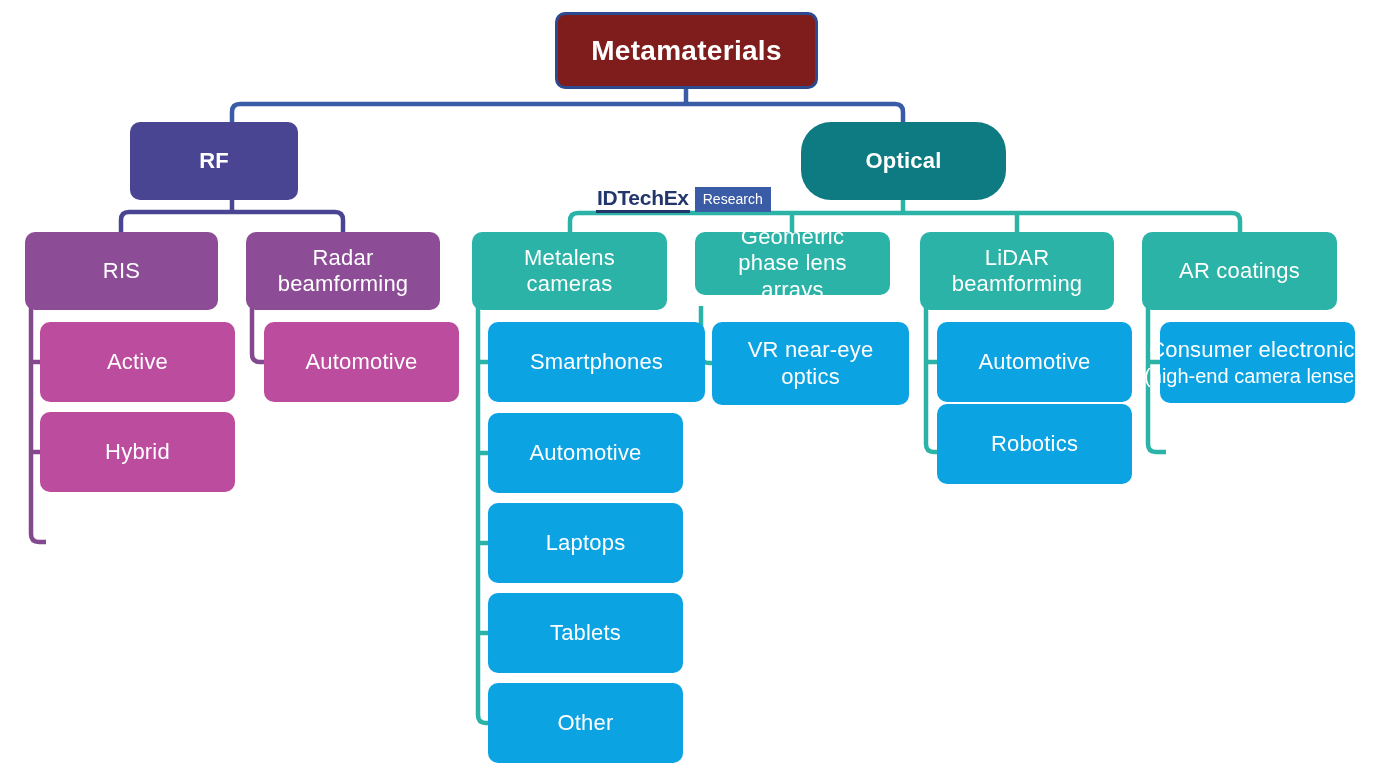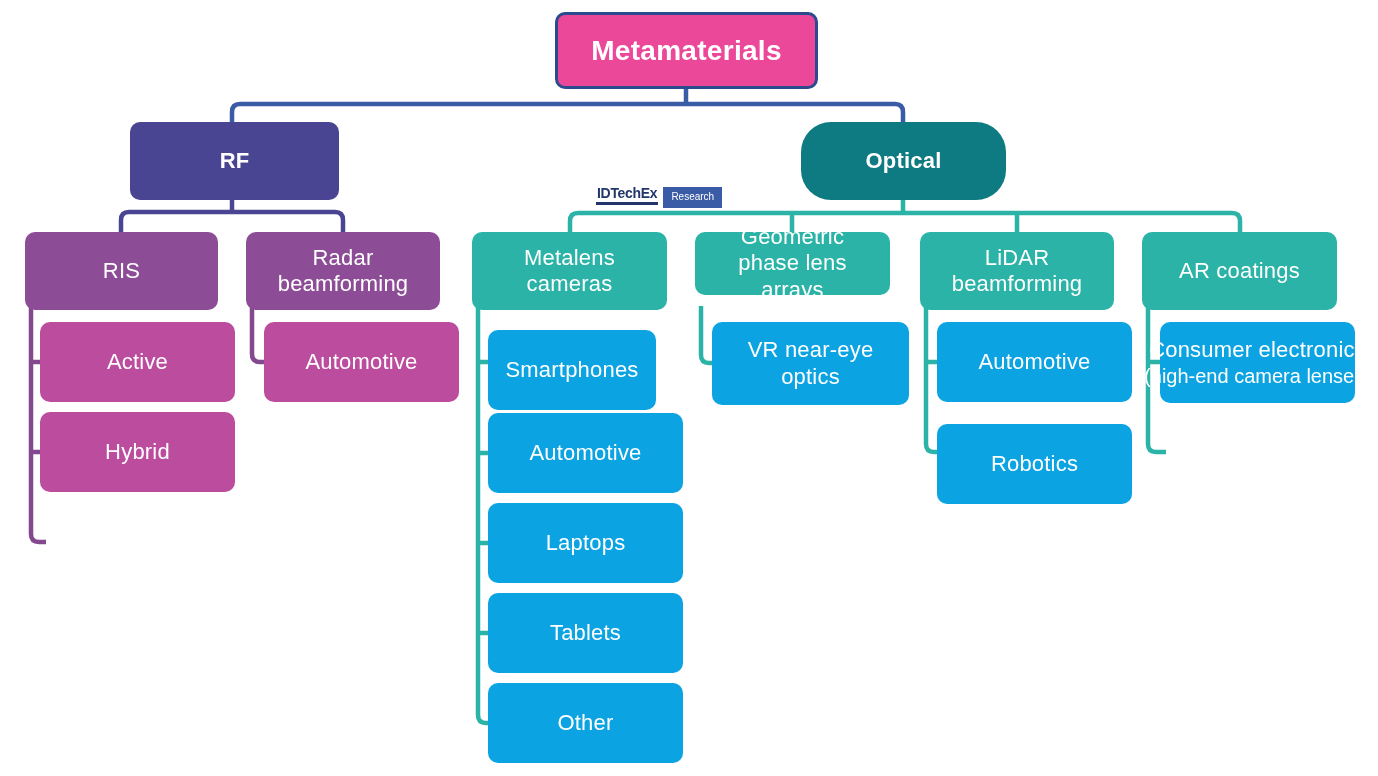--- a/index.html
+++ b/index.html
@@ -18,38 +18,38 @@
   .c-teal{stroke:#2ab3a6;}
 
   .node{
     position:absolute;z-index:1;
     display:flex;align-items:center;justify-content:center;
     text-align:center;color:#ffffff;
     border-radius:10px;box-sizing:border-box;
     font-size:22px;line-height:1.2;letter-spacing:.2px;
     padding:4px 13px;
   }
-  .blue{background:#ec4899;border:3px solid #2c4a8e;font-weight:700;font-size:28px;letter-spacing:.3px;}
+  .blue{background:#7f1d1d;border:3px solid #2c4a8e;font-weight:700;font-size:28px;letter-spacing:.3px;}
   .indigo{background:#4a4593;font-weight:700;}
   .darkteal{background:#0e7a82;font-weight:700;border-radius:30px;}
   .purple{background:#8d4d96;}
   .magenta{background:#bc4c9e;}
   .teal{background:#2ab3a6;}
   .cyan{background:#0ca3e2;}
   .stack{display:block;}
   .stack .lbl{display:block;}
   .stack .note{display:block;font-size:20px;line-height:1.15;margin-top:1px;white-space:nowrap;letter-spacing:0;}
 
   .logo{position:absolute;z-index:2;left:596px;top:186px;display:flex;align-items:flex-start;gap:5px;}
   .logo-brand{
-    font-weight:700;font-size:14px;color:#22366b;letter-spacing:-.3px;
+    font-weight:700;font-size:21px;color:#22366b;letter-spacing:-.3px;
     border-bottom:3px solid #22366b;padding:0 1px 1px;line-height:1.1;
   }
   .logo-badge{
-    background:#3a5ba5;color:#fff;font-size:10px;line-height:1;
+    background:#3a5ba5;color:#fff;font-size:14px;line-height:1;
     padding:5px 8px 6px;margin-top:1px;
   }
 </style>
 </head>
 <body>
 
 <div id="canvas">
 
   <svg id="connectors" width="1378" height="776" viewBox="0 0 1378 776">
 
@@ -74,21 +74,21 @@
 
     <path class="c-teal" d="M 926 306 V 444 Q 926 452 934 452 H 943 M 926 362 H 943"></path>
 
     <path class="c-teal" d="M 1148 306 V 444 Q 1148 452 1156 452 H 1166 M 1148 362 H 1166"></path>
   </svg>
 
   <div class="node blue" style="left:555px;top:12px;width:263px;height:77px">
     <span>Metamaterials</span>
   </div>
 
-  <div class="node indigo" style="left:130px;top:122px;width:209px;height:78px">
+  <div class="node indigo" style="left:130px;top:122px;width:168px;height:78px">
     <span>RF</span>
   </div>
   <div class="node darkteal" style="left:801px;top:122px;width:205px;height:78px">
     <span>Optical</span>
   </div>
 
   <div class="node purple" style="left:25px;top:232px;width:193px;height:78px">
     <span>RIS</span>
   </div>
   <div class="node purple" style="left:246px;top:232px;width:194px;height:78px">
@@ -112,21 +112,21 @@
   <div class="node teal" style="left:695px;top:232px;width:195px;height:63px">
     <span>Geometric phase lens arrays</span>
   </div>
   <div class="node teal" style="left:920px;top:232px;width:194px;height:78px">
     <span>LiDAR beamforming</span>
   </div>
   <div class="node teal" style="left:1142px;top:232px;width:195px;height:78px">
     <span>AR coatings</span>
   </div>
 
-  <div class="node cyan" style="left:488px;top:330px;width:168px;height:80px">
+  <div class="node cyan" style="left:488px;top:322px;width:217px;height:80px">
     <span>Smartphones</span>
   </div>
   <div class="node cyan" style="left:488px;top:413px;width:195px;height:80px">
     <span>Automotive</span>
   </div>
   <div class="node cyan" style="left:488px;top:503px;width:195px;height:80px">
     <span>Laptops</span>
   </div>
   <div class="node cyan" style="left:488px;top:593px;width:195px;height:80px">
     <span>Tablets</span>
@@ -135,21 +135,21 @@
     <span>Other</span>
   </div>
 
   <div class="node cyan" style="left:712px;top:322px;width:197px;height:83px">
     <span>VR near-eye optics</span>
   </div>
 
   <div class="node cyan" style="left:937px;top:322px;width:195px;height:80px">
     <span>Automotive</span>
   </div>
-  <div class="node cyan" style="left:937px;top:424px;width:195px;height:80px">
+  <div class="node cyan" style="left:937px;top:404px;width:195px;height:80px">
     <span>Robotics</span>
   </div>
 
   <div class="node cyan" style="left:1160px;top:322px;width:195px;height:81px;padding:4px 6px">
     <span class="stack">
       <span class="lbl">Consumer electronics</span>
       <span class="note">(high-end camera lenses)</span>
     </span>
   </div>
 

